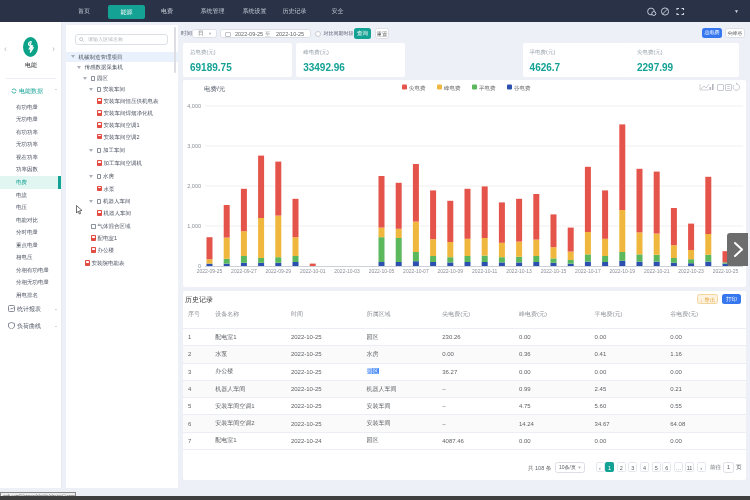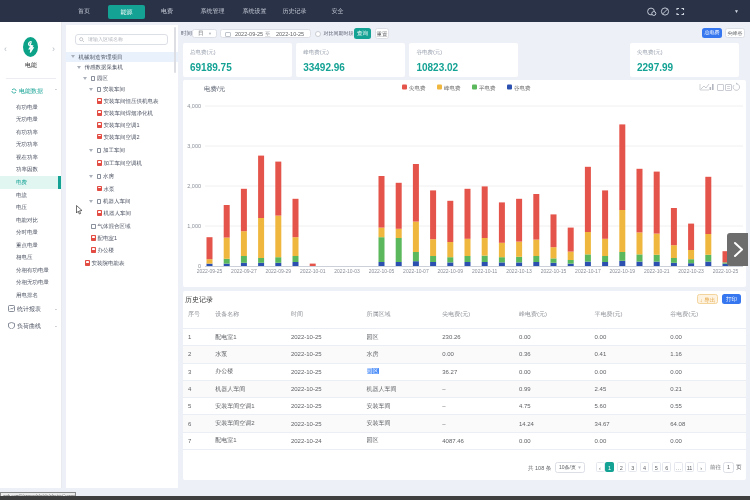--- a/index.html
+++ b/index.html
@@ -169,23 +169,23 @@
 <div class="btn" style="left:725px;top:28px;width:20px;height:9.5px;line-height:9.5px;background:#fff;border:1px solid #dcdfe6;color:#606266;font-size:5px;">尖峰谷</div>
 
 <div class="scard" style="left:183px;">
       <div class="lb">总电费(元)</div>
       <div class="vl">69189.75</div>
     </div>
 <div class="scard" style="left:296.2px;text-align:center;">
       <div class="lb">峰电费(元)</div>
       <div class="vl">33492.96</div>
     </div>
-<div class="scard" style="left:409.4px;">
-      <div class="lb">谷电费(元)</div>
-      <div class="vl">10823.02</div>
+<div class="scard" style="left:522.6px;">
+      <div class="lb">平电费(元)</div>
+      <div class="vl">4626.7</div>
     </div>
 <div class="scard" style="left:630px;">
       <div class="lb">尖电费(元)</div>
       <div class="vl">2297.99</div>
     </div>
 
 <div id="chart-card"><svg width="563" height="207" viewBox="0 0 563 207">
         <text x="21" y="11" font-size="6.5" fill="#5a6170">电费/元</text>
         <rect x="219" y="4.5" width="5" height="5" rx="1" fill="#e5544a"></rect>
         <text x="226" y="9.5" font-size="5.5" fill="#666">尖电费</text>

